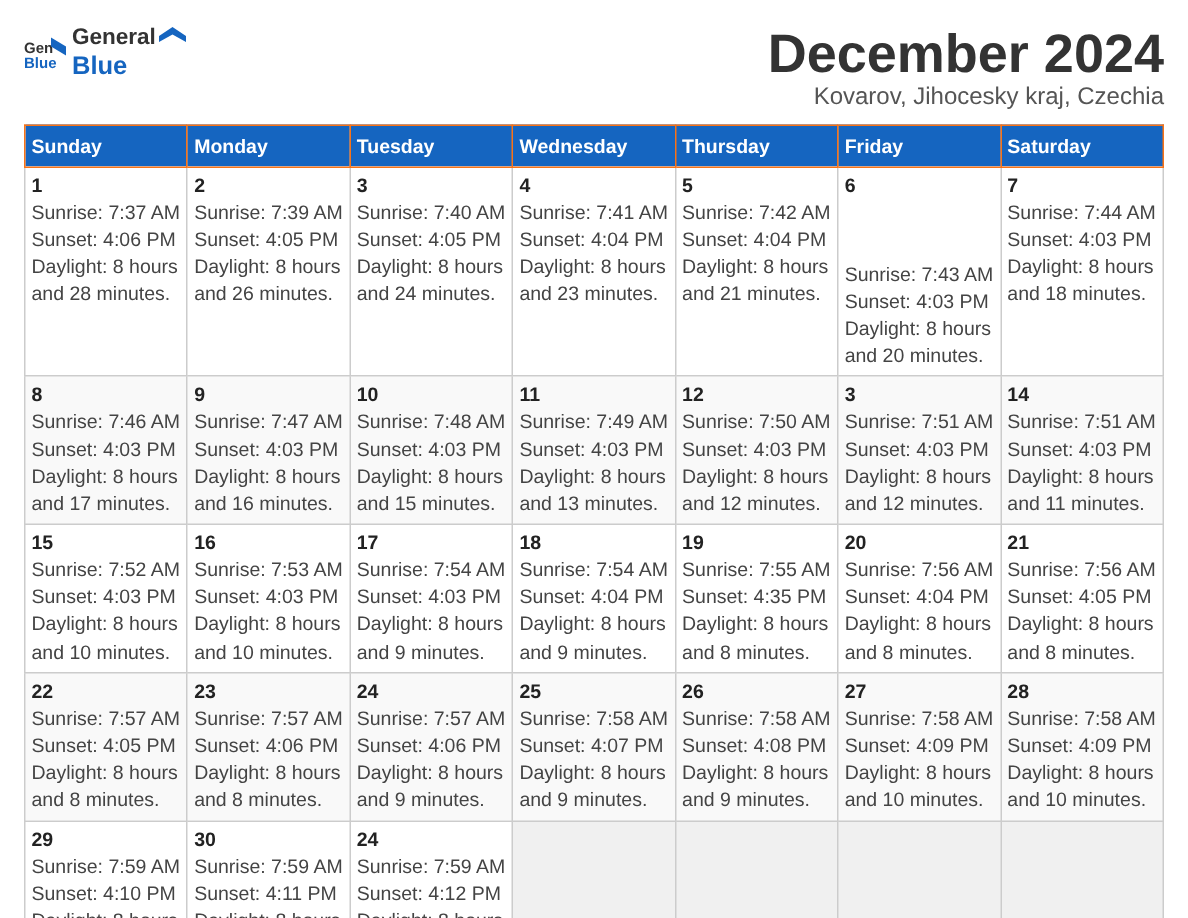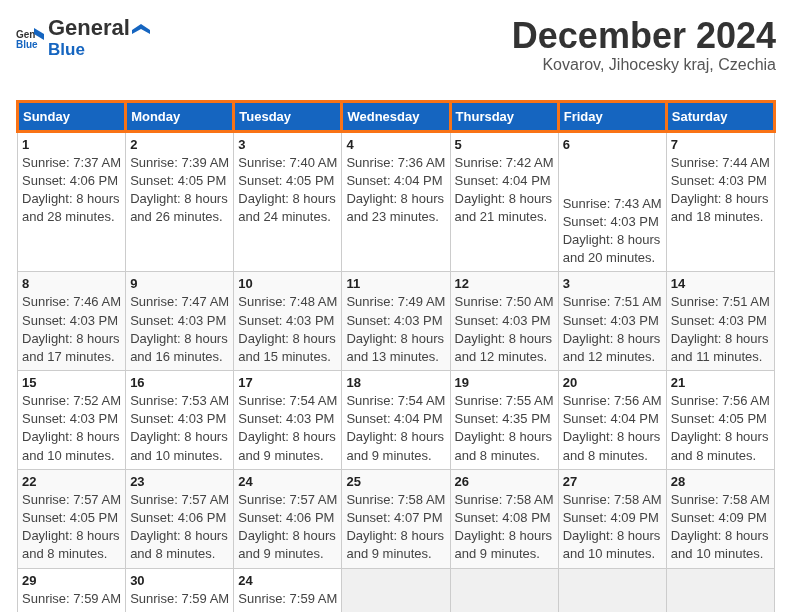--- a/index.html
+++ b/index.html
@@ -7,21 +7,21 @@
       font-family: Arial, sans-serif;
       background: #fff;
       width: 792px;
       min-height: 612px;
       padding: 16px;
     }
     .header-section {
       display: flex;
       justify-content: space-between;
       align-items: flex-start;
-      margin-bottom: 26px;
+      margin-bottom: 9px;
     }
     .logo {
       display: flex;
       align-items: center;
       gap: 4px;
     }
     .logo-icon {
       width: 28px;
       height: 28px;
     }
@@ -43,21 +43,21 @@
       border-collapse: collapse;
       font-size: 11px;
     }
     .calendar thead tr th {
       background-color: #1565c0;
       color: #fff;
       padding: 6px 4px;
       font-size: 13px;
       font-weight: bold;
       text-align: left;
-      border: 3px solid #f97316;
+      border: 1px solid #f97316;
     }
     .calendar tbody tr td {
       vertical-align: top;
       border: 1px solid #ccc;
       padding: 4px;
       width: calc(100% / 7);
       min-height: 80px;
       background: #fff;
     }
     .calendar tbody tr:nth-child(even) td {
@@ -84,21 +84,21 @@
 
 <div class="header-section">
   <div class="logo">
     <svg class="logo-icon" viewBox="0 0 28 28" xmlns="http://www.w3.org/2000/svg">
       <text x="0" y="14" font-size="10" fill="#333" font-weight="bold">Gen</text>
       <polygon points="18,4 28,10 28,16 18,10" fill="#1565c0"></polygon>
       <text x="0" y="24" font-size="10" fill="#1565c0" font-weight="bold">Blue</text>
     </svg>
     <div>
       <div style="line-height:1.1">
-        <span style="font-size:22px;font-weight:bold;color:#333;">General</span><svg width="18" height="14" viewBox="0 0 18 14" style="vertical-align:middle;margin-left:2px;">
+        <span style="font-size:15px;font-weight:bold;color:#333;">General</span><svg width="18" height="14" viewBox="0 0 18 14" style="vertical-align:middle;margin-left:2px;">
             <polygon points="9,0 18,6 18,10 9,5 0,10 0,6" fill="#1565c0"></polygon>
           </svg>
       </div>
       <div><span style="font-size:17px;font-weight:bold;color:#1565c0;">Blue</span></div>
     </div>
   </div>
   <div class="title-section">
     <div class="main-title">December 2024</div>
     <div class="subtitle">Kovarov, Jihocesky kraj, Czechia</div>
   </div>
@@ -134,21 +134,21 @@
         </td>
         <td>
           <span class="day-num">3</span>
           <div class="day-info" style="white-space: pre-line;">Sunrise: 7:40 AM
 Sunset: 4:05 PM
 Daylight: 8 hours
 and 24 minutes.</div>
         </td>
         <td>
           <span class="day-num">4</span>
-          <div class="day-info" style="white-space: pre-line;">Sunrise: 7:36 AM
+          <div class="day-info" style="white-space: pre-line;">Sunrise: 7:41 AM
 Sunset: 4:04 PM
 Daylight: 8 hours
 and 23 minutes.</div>
         </td>
         <td>
           <span class="day-num">5</span>
           <div class="day-info" style="white-space: pre-line;">Sunrise: 7:42 AM
 Sunset: 4:04 PM
 Daylight: 8 hours
 and 21 minutes.</div>

